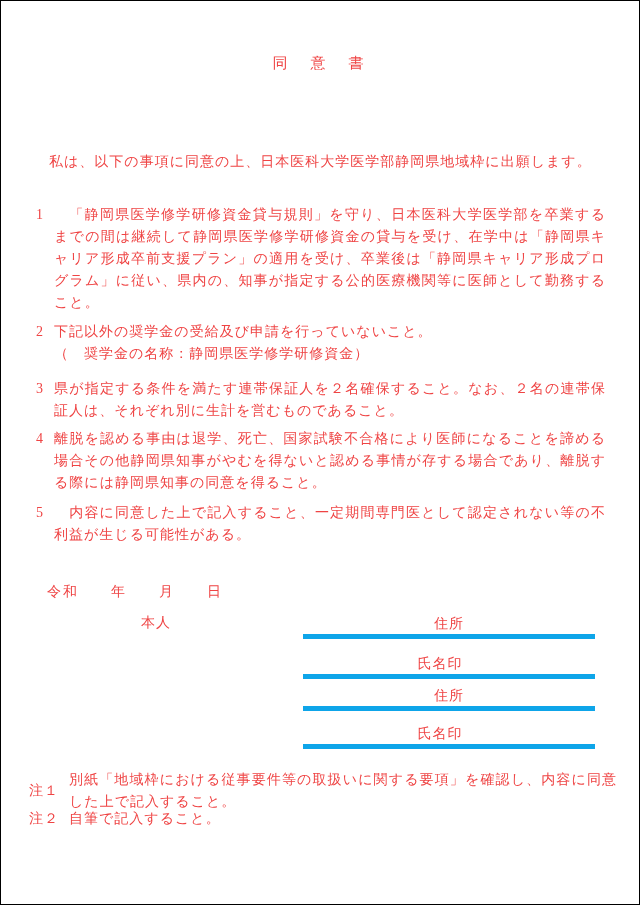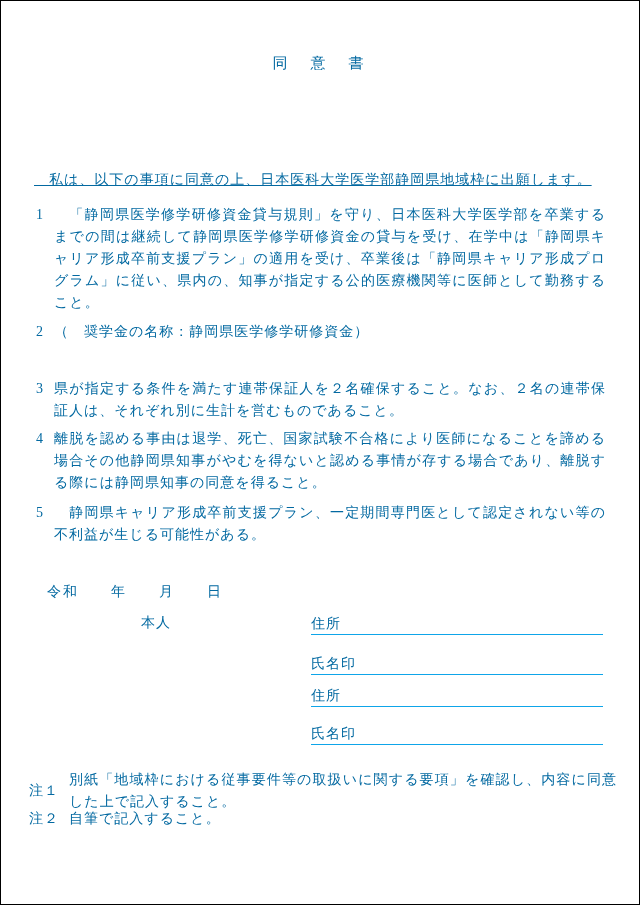--- a/index.html
+++ b/index.html
@@ -4,49 +4,49 @@
 <style>
   html,body{margin:0;padding:0;background:#ffffff;}
   .page{
     position:relative;
     width:640px;height:905px;
     box-sizing:border-box;
     border:1px solid #000;
     background:#fff;
     overflow:hidden;
     font-family:"Liberation Serif","DejaVu Serif",serif;
-    color:#0369a1;
+    color:#ef4444;
     font-size:14px;
     letter-spacing:1px;
     line-height:20px;
   }
   .title{
     position:absolute;top:52px;left:0;width:100%;
     text-align:center;font-size:15px;letter-spacing:4px;
   }
   .addressee{position:absolute;top:111px;left:33px;}
   .addressee .gap{display:inline-block;width:70px;}
-  .intro{position:absolute;top:169px;left:33px;width:592px;text-decoration:underline;}
+  .intro{position:absolute;top:151px;left:33px;width:592px;}
   .item{position:absolute;left:35px;width:570px;display:flex;line-height:22px;}
   .item .num{width:18px;flex:none;}
   .item .txt{flex:1;text-align:justify;}
   .item-1{top:203px;}
   .item-2{top:320px;}
   .item-3{top:377px;}
   .item-4{top:427px;}
   .item-5{top:501px;}
   .paren-line{display:flex;}
   .date-line{position:absolute;top:581px;left:46px;letter-spacing:2px;}
   .sig-role{position:absolute;left:140px;}
   .sig-role-1{top:612px;}
   .sig-role-2{top:686px;}
   .sig-field{
-    position:absolute;left:310px;width:292px;height:20px;
-    border-bottom:1px solid #0ea5e9;
-    display:flex;justify-content:flex-start;
+    position:absolute;left:302px;width:292px;height:20px;
+    border-bottom:5px solid #0ea5e9;
+    display:flex;justify-content:center;
     box-sizing:content-box;
   }
   .sig-field .seal{padding-right:18px;}
   .sig-field-1{top:613px;}
   .sig-field-2{top:653px;}
   .sig-field-3{top:685px;}
   .sig-field-4{top:723px;}
   .note{position:absolute;left:28px;width:588px;display:flex;line-height:22px;align-items:center;}
   .note .note-label{width:40px;flex:none;}
   .note .note-text{flex:1;text-align:justify;}
@@ -64,40 +64,41 @@
   <div class="intro">　私は、以下の事項に同意の上、日本医科大学医学部静岡県地域枠に出願します。</div>
 
   <div class="item item-1">
     <span class="num">1</span>
     <span class="txt">　「静岡県医学修学研修資金貸与規則」を守り、日本医科大学医学部を卒業するまでの間は継続して静岡県医学修学研修資金の貸与を受け、在学中は「静岡県キャリア形成卒前支援プラン」の適用を受け、卒業後は「静岡県キャリア形成プログラム」に従い、県内の、知事が指定する公的医療機関等に医師として勤務すること。</span>
   </div>
 
   <div class="item item-2">
     <span class="num">2</span>
     <span class="txt">
+      <span>下記以外の奨学金の受給及び申請を行っていないこと。</span>
       <span class="paren-line">
         <span>（　奨学金の名称：静岡県医学修学研修資金</span>
         <span>）</span>
       </span>
     </span>
   </div>
 
   <div class="item item-3">
     <span class="num">3</span>
     <span class="txt">県が指定する条件を満たす連帯保証人を２名確保すること。なお、２名の連帯保証人は、それぞれ別に生計を営むものであること。</span>
   </div>
 
   <div class="item item-4">
     <span class="num">4</span>
     <span class="txt">離脱を認める事由は退学、死亡、国家試験不合格により医師になることを諦める場合その他静岡県知事がやむを得ないと認める事情が存する場合であり、離脱する際には静岡県知事の同意を得ること。</span>
   </div>
 
   <div class="item item-5">
     <span class="num">5</span>
-    <span class="txt">　静岡県キャリア形成卒前支援プラン、一定期間専門医として認定されない等の不利益が生じる可能性がある。</span>
+    <span class="txt">　内容に同意した上で記入すること、一定期間専門医として認定されない等の不利益が生じる可能性がある。</span>
   </div>
 
   <div class="date-line">令和　　年　　月　　日</div>
 
   <div class="sig-role sig-role-1">本人</div>
 
   <div class="sig-field sig-field-1">
     <span>住所</span>
   </div>
 

